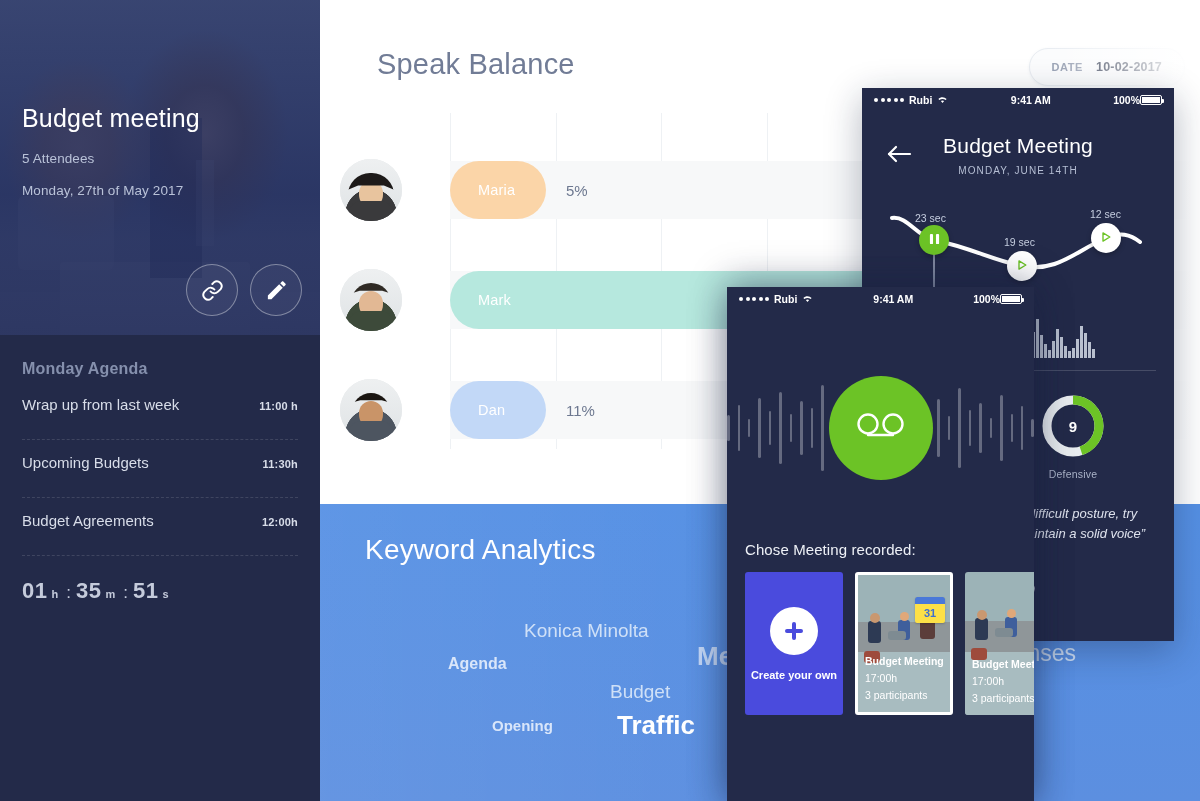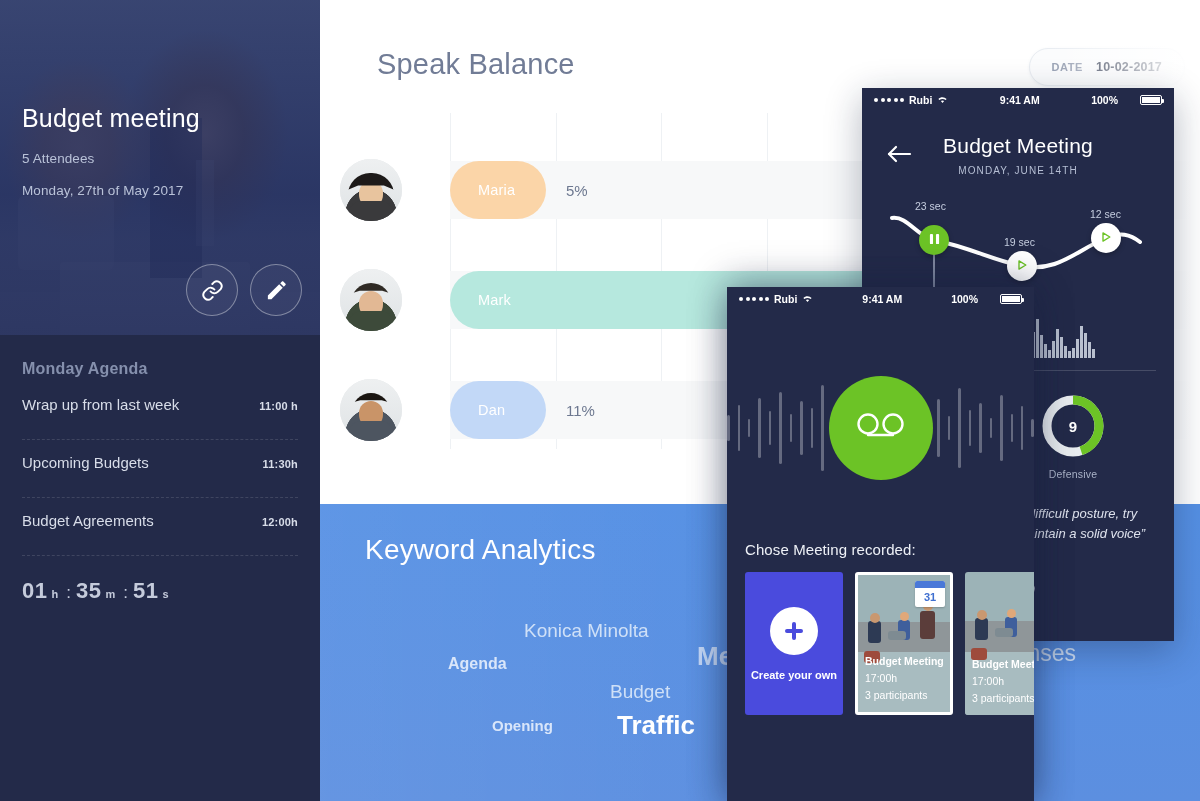--- a/index.html
+++ b/index.html
@@ -158,21 +158,21 @@
     box-shadow:0 10px 34px rgba(20,30,60,.32);
     overflow:hidden;
   }
   .statusbar {
     height:24px; display:flex; align-items:center; justify-content:space-between;
     padding:0 12px; color:#fff; font-size:10.5px; font-weight:bold;
   }
   .sb-left { display:flex; align-items:center; gap:5px; }
   .dots { display:flex; gap:2.5px; }
   .dots i { width:4px; height:4px; border-radius:50%; background:#fff; display:block; }
-  .sb-right { display:flex; align-items:center; gap:22px; }
+  .sb-right { display:flex; align-items:center; gap:0; }
   .batt {
     width:22px; height:10px; border:1px solid #fff; border-radius:2px;
     position:relative; display:inline-block;
   }
   .batt:after {
     content:""; position:absolute; right:-3px; top:3px; width:2px; height:4px;
     background:#fff; border-radius:0 1px 1px 0;
   }
   .batt i { position:absolute; inset:1px; background:#fff; display:block; }
 
@@ -245,21 +245,21 @@
     width:48px; height:48px; border-radius:50%; background:#fff;
     display:flex; align-items:center; justify-content:center;
   }
   .card-new .clbl { font-size:11px; color:#fff; font-weight:bold; }
   .card-meet { background:#9cb3b7; border:3px solid #fff; }
   .card-meet.partial { border:none; }
   .cm-art { position:absolute; inset:0; }
   .cm-art .desk { position:absolute; left:0; right:0; bottom:44%; height:22%; background:#8f9699; }
   .cm-art .floor { position:absolute; left:0; right:0; bottom:0; height:44%; background:#a8bcc0; }
   .cm-art .cal {
-    position:absolute; right:5px; top:6px; width:30px; height:26px; background:#ffffff; border-radius:2px;
+    position:absolute; right:5px; top:22px; width:30px; height:26px; background:#fde047; border-radius:2px;
     overflow:hidden; box-shadow:0 1px 2px rgba(0,0,0,.2);
   }
   .cm-art .cal .top { height:7px; background:#4a78d8; }
   .cm-art .cal .n { font-size:11px; font-weight:bold; color:#3f6fd0; text-align:center; line-height:19px; }
   .cm-art .p { position:absolute; border-radius:3px; }
   .cm-txt { position:absolute; left:7px; bottom:8px; color:#fff; font-size:10.5px; line-height:1.62; font-weight:bold; }
   .cm-txt .t2 { font-weight:normal; }
 
   .fade-r {
     position:absolute; right:0; top:0; width:150px; height:100%;
@@ -451,21 +451,21 @@
       <div class="pr-title">Budget Meeting</div>
       <div class="pr-sub">MONDAY, JUNE 14TH</div>
     </div>
 
     <div class="timeline">
       <svg width="312" height="120" viewBox="0 0 312 120" style="position:absolute;left:0;top:0">
         <path d="M30 28 C46 26, 54 46, 72 50 C110 58, 130 70, 160 76 C195 83, 215 60, 244 48 C258 42, 268 44, 278 52" fill="none" stroke="#ffffff" stroke-width="4" stroke-linecap="round"></path>
         <line x1="72" y1="50" x2="72" y2="112" stroke="#aab3c8" stroke-width="1.4"></line>
       </svg>
 
-      <div class="tl-lab" style="left:53px;top:10px">23 sec</div>
+      <div class="tl-lab" style="left:53px;top:22px">23 sec</div>
       <div class="tl-node" style="left:57px;top:35px;background:#6cc326">
         <span>
           <svg width="11" height="12" viewBox="0 0 12 13" fill="#fff">
               <rect x="1" y="1" width="3.4" height="11" rx="1"></rect>
               <rect x="7.6" y="1" width="3.4" height="11" rx="1"></rect>
             </svg>
         </span>
       </div>
 
       <div class="tl-lab" style="left:142px;top:46px">19 sec</div>

